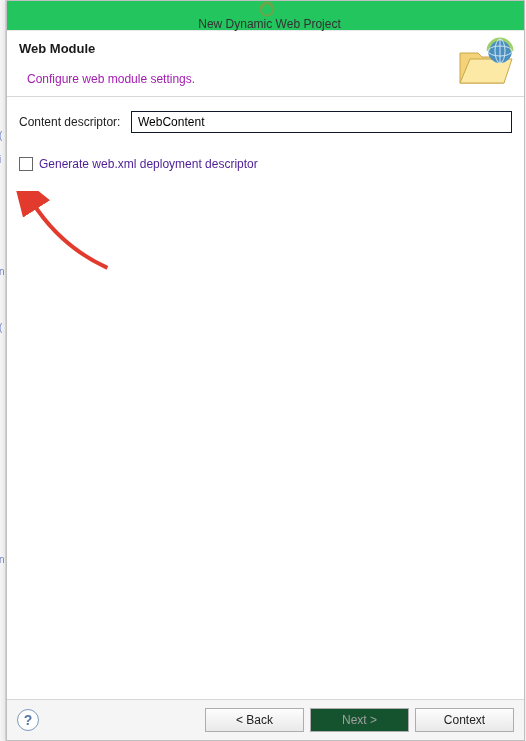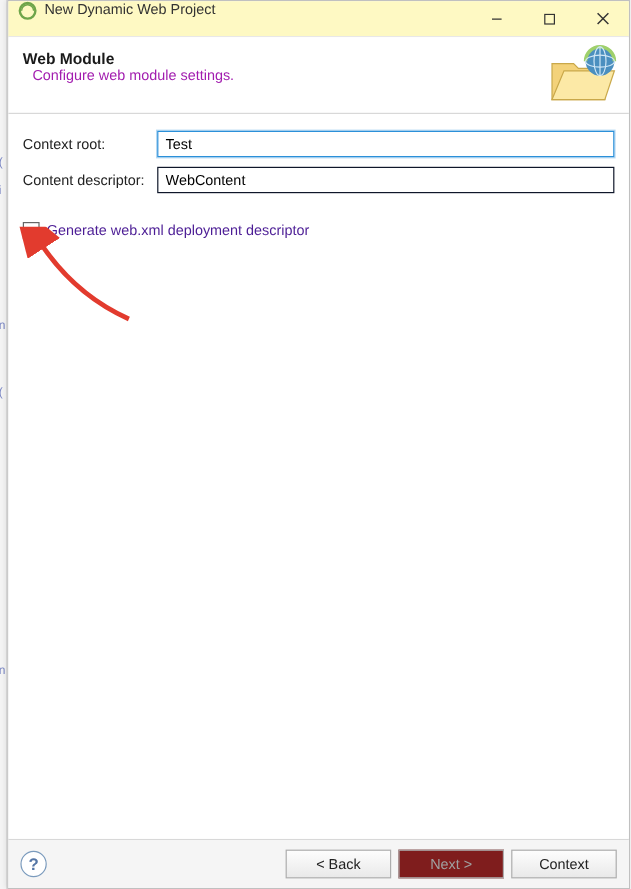--- a/index.html
+++ b/index.html
@@ -23,25 +23,26 @@
       width: 519px;
       height: 741px;
       background: #ffffff;
       border: 1px solid #c0c0c0;
       display: flex;
       flex-direction: column;
       box-shadow: -2px 0 4px rgba(0,0,0,0.08);
     }
     .titlebar {
       height: 30px;
-      background: #fef9c3;
-      display: flex;
-      align-items: flex-start;
+      background: #22c55e;
+      display: flex;
+      align-items: center;
       padding: 0 0 0 8px;
       border-bottom: 1px solid #e8e8e8;
+      flex-direction: column;
     }
     .titlebar-icon {
       width: 16px;
       height: 16px;
       margin-right: 6px;
       display: flex;
       align-items: center;
       justify-content: center;
     }
     .titlebar-title {
@@ -67,21 +68,21 @@
       background: #ffffff;
       padding: 10px 12px 10px 12px;
       border-bottom: 1px solid #d8d8d8;
       position: relative;
       min-height: 64px;
     }
     .header-title {
       font-weight: bold;
       font-size: 13px;
       color: #1a1a1a;
-      margin-bottom: 0;
+      margin-bottom: 16px;
     }
     .header-sub {
       font-size: 12px;
       color: #a21caf;
       padding-left: 8px;
     }
     .header-icon {
       position: absolute;
       right: 10px;
       top: 6px;
@@ -157,34 +158,34 @@
       display: flex;
       align-items: center;
       justify-content: center;
       color: #5576a6;
       font-weight: bold;
       font-size: 14px;
       background: #fff;
     }
     .footer-spacer { flex: 1; }
     .btn {
-      width: 88px;
+      width: 99px;
       height: 24px;
       margin-left: 6px;
       border: 1px solid #adadad;
       background: linear-gradient(#fdfdfd, #e9e9e9);
       font-size: 12px;
       display: flex;
       align-items: center;
       justify-content: center;
       color: #222;
     }
     .btn.disabled {
       color: #a0a0a0;
-      background: #7f1d1d;
+      background: #14532d;
     }
     .btn.default {
       border: 1px solid #2b7de1;
       box-shadow: 0 0 0 1px rgba(43,125,225,0.3);
     }
     .bg-strip {
       position: absolute;
       left: 0;
       top: 0;
       width: 6px;
@@ -251,24 +252,20 @@
         <path d="M32 14 A12 12 0 0 1 56 14" fill="none" stroke="#9fd06b" stroke-width="3"></path>
         <ellipse cx="44" cy="14" rx="12" ry="5" fill="none" stroke="#cfe6f5" stroke-width="1"></ellipse>
         <line x1="44" y1="2" x2="44" y2="26" stroke="#cfe6f5" stroke-width="1"></line>
         <ellipse cx="44" cy="14" rx="5" ry="12" fill="none" stroke="#cfe6f5" stroke-width="1"></ellipse>
       </svg>
     </div>
   </div>
 
   <div class="content">
 
-    <div class="form-row">
-      <div class="form-label">Context root:</div>
-      <input type="text" class="form-input focused" value="Test" style="">
-    </div>
 
     <div class="form-row">
       <div class="form-label">Content descriptor:</div>
       <input type="text" class="form-input" value="WebContent" style="">
     </div>
 
     <div class="checkbox-row">
       <span class="checkbox"></span>
       <span class="checkbox-label">Generate web.xml deployment descriptor</span>
     </div>

